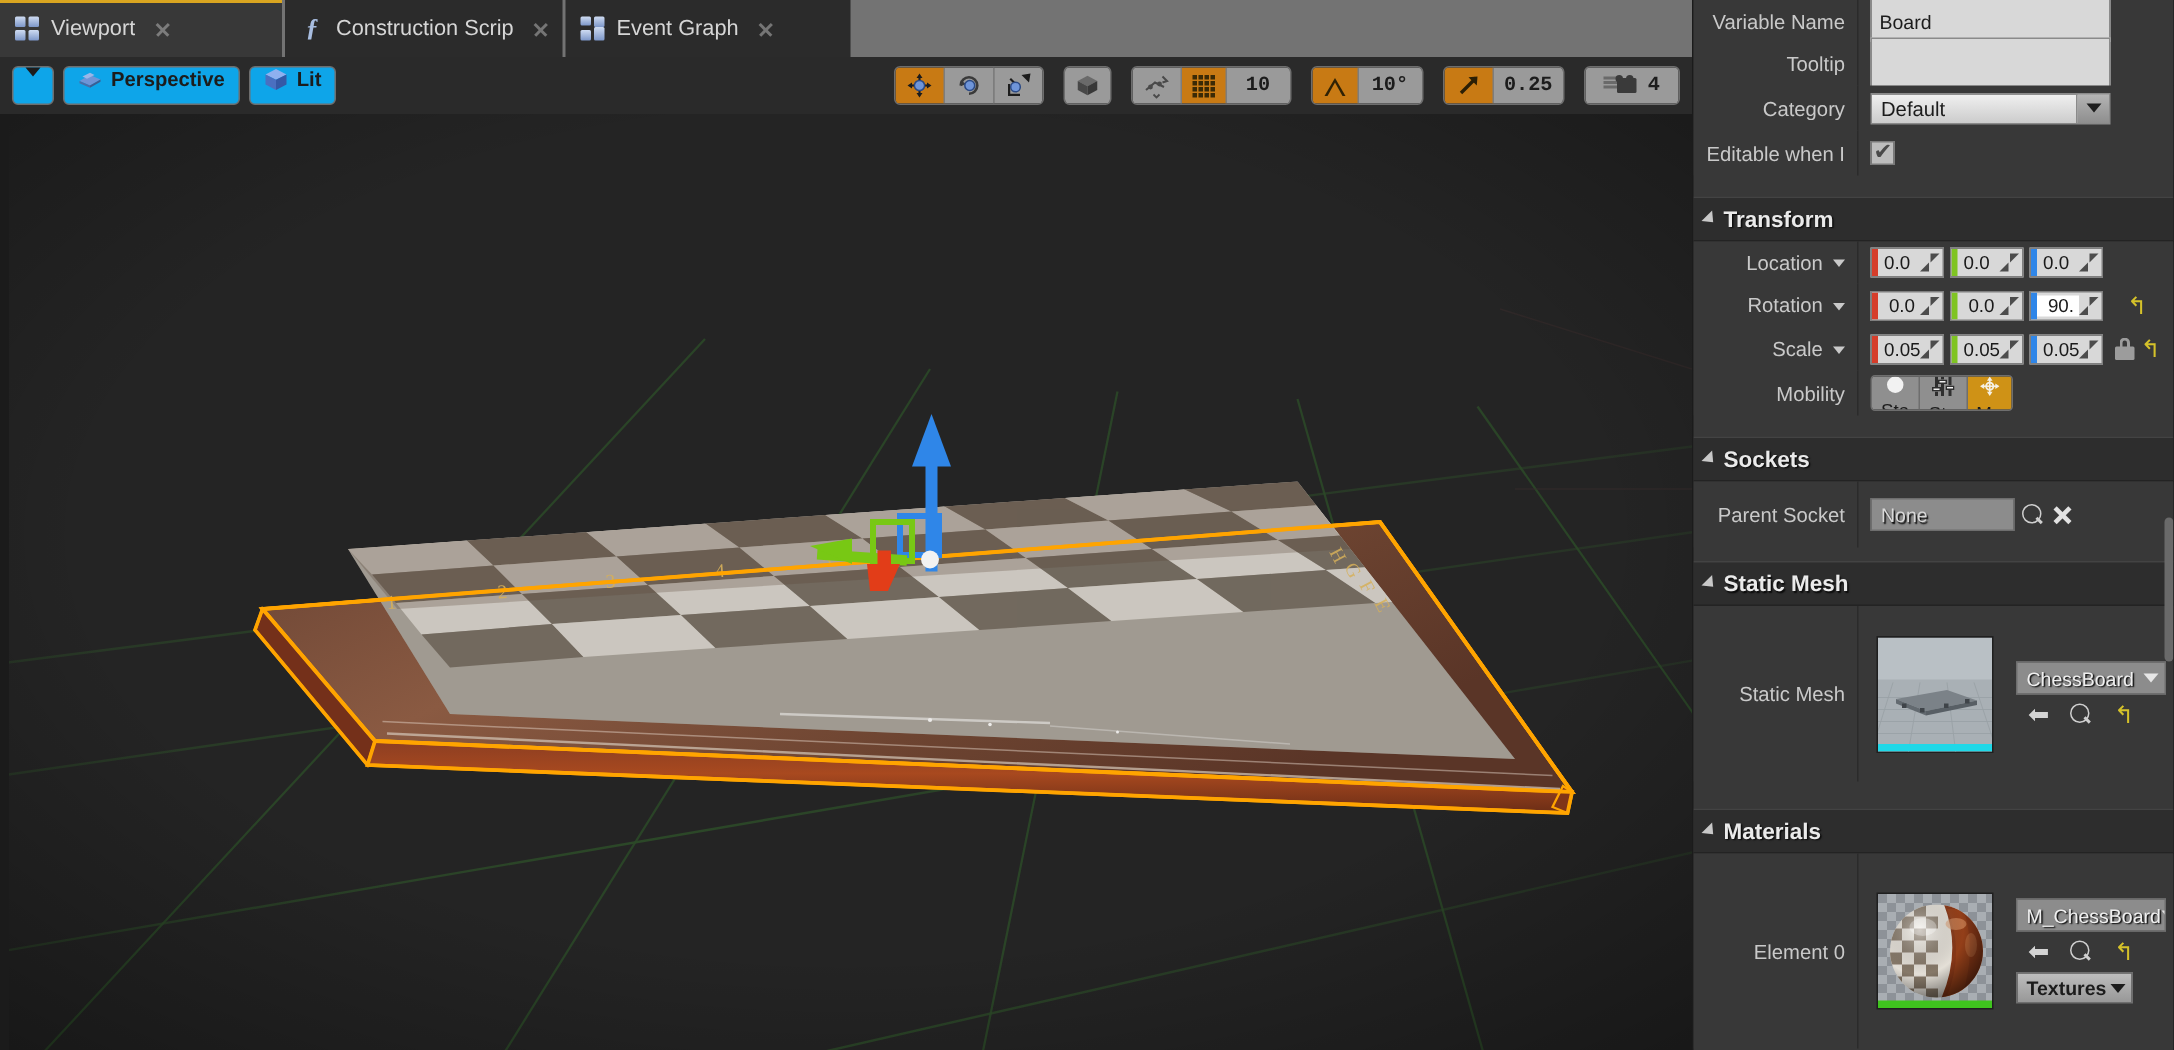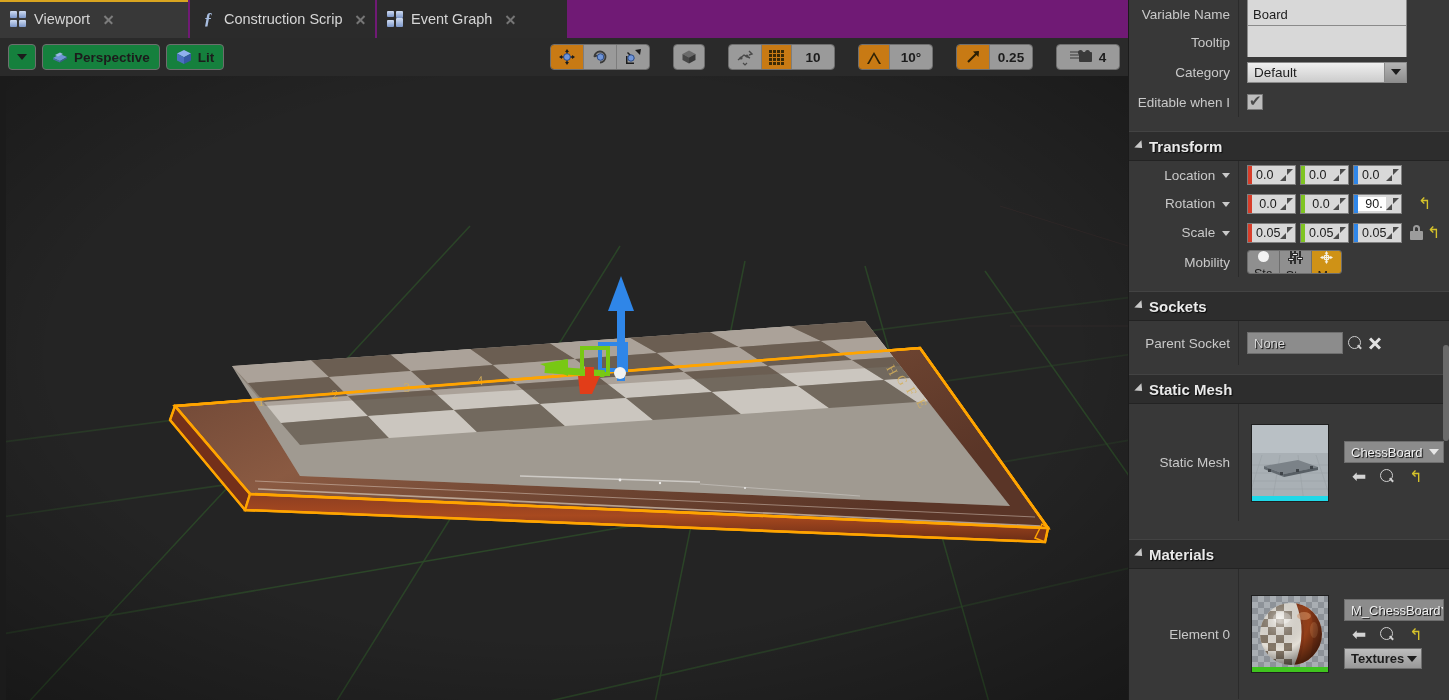--- a/index.html
+++ b/index.html
@@ -10,21 +10,21 @@
     overflow: hidden;
   }
   .app { position: relative; width: 1449px; height: 700px; display: flex; }
 
   
   .left-pane { position: relative; width: 1128px; height: 700px; background: #1b1b1b; }
 
   
   .tabstrip {
     position: relative; height: 38px; width: 100%;
-    background: #701a75; display: flex; align-items: flex-start;
+    background: #737373; display: flex; align-items: flex-start;
   }
   .tab {
     position: relative; height: 38px; display: flex; align-items: center;
     padding: 0 8px 0 10px; gap: 8px; cursor: pointer;
     background: #2b2b2b; margin-right: 2px;
   }
   .tab.active { background: #383838; }
   .tab.active::before {
     content: ""; position: absolute; left: 0; right: 0; top: 0; height: 2px;
     background: #d9a520;
@@ -49,25 +49,25 @@
   .ico-grid4.ev i:nth-child(4){ margin-top:-2px; }
   .ico-fx { width:16px; height:16px; flex:none; color:#a8bde0; font: italic 700 17px "Liberation Serif", serif;
     line-height:15px; text-align:center; }
 
   
   .vp-toolbar {
     position: absolute; left: 0; top: 38px; width: 1128px; height: 38px;
     background: #2a2a2a; display: flex; align-items: center; padding: 0 8px;
   }
   .tb-left { display: flex; align-items: center; gap: 6px; }
-  .tb-right { margin-left: auto; display: flex; align-items: center; gap: 23px; }
+  .tb-right { margin-left: auto; display: flex; align-items: center; gap: 13px; font-family: Liberation Mono, monospace; }
 
   .btn {
-    height: 26px; border-radius: 4px; background: #15803d;
-    display: flex; align-items: center; justify-content: center;
+    height: 26px; border-radius: 4px; background: #0ea5e9;
+    display: flex; align-items: flex-start; justify-content: center;
     color: #1c1c1c; font-size: 13.5px; font-weight: 700; cursor: pointer;
     padding: 0 9px; gap: 6px; border: 1px solid #6e6e6e;
   }
   .btn-arrow { width: 28px; }
   .caret-down { width:0;height:0;border-left:5px solid transparent;border-right:5px solid transparent;
     border-top:6px solid #1c1c1c; }
 
   .grp { display: flex; height: 26px; border-radius: 4px; overflow: hidden; border: 1px solid #6e6e6e; }
   .gbtn {
     min-width: 28px; padding: 0 7px; background: #9a9a9a; display: flex; align-items: center;

